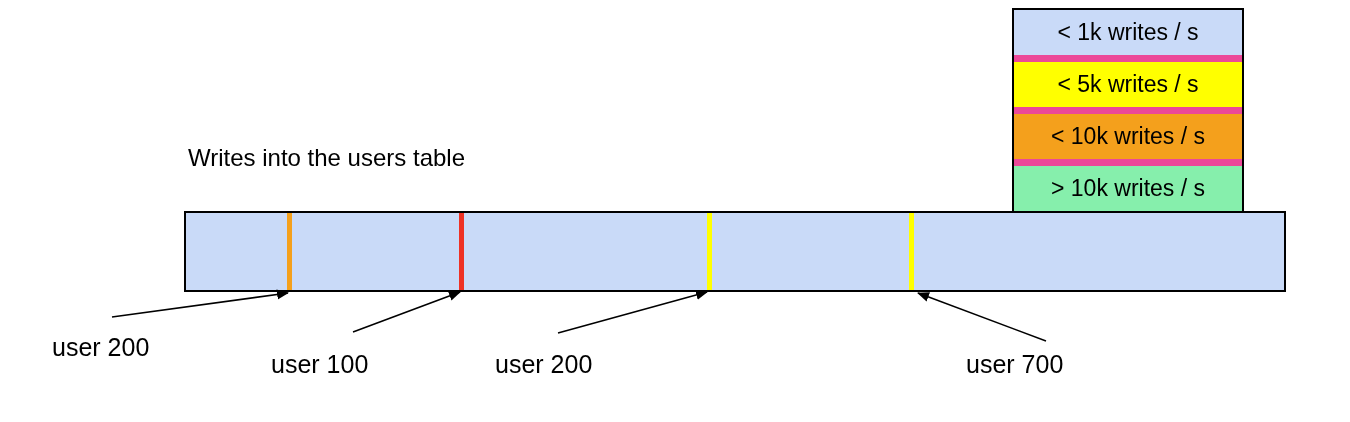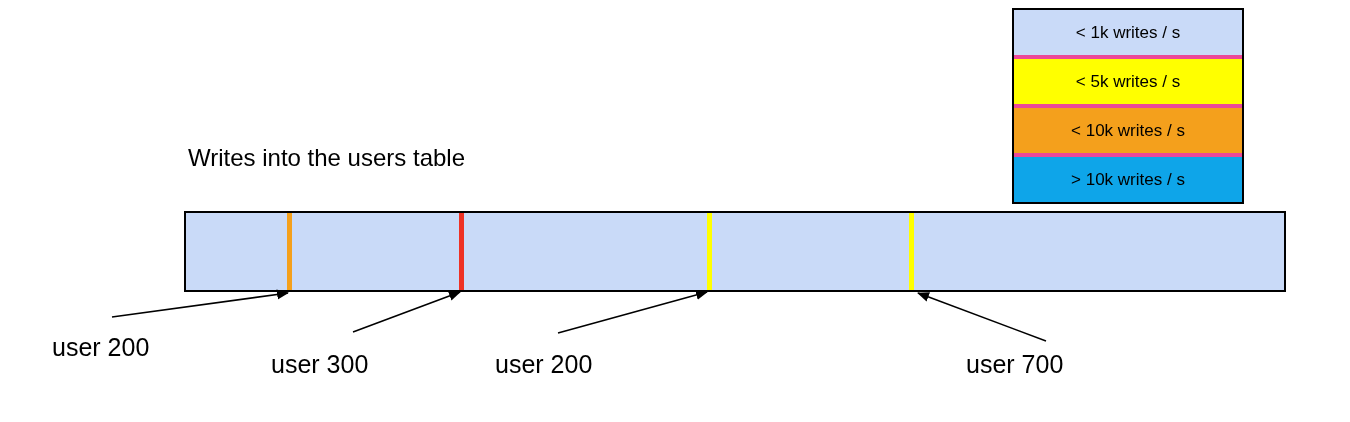--- a/index.html
+++ b/index.html
@@ -29,26 +29,26 @@
     top: 8px;
     width: 232px;
     border: 2px solid #000000;
     box-sizing: border-box;
   }
   .legend-row {
     height: 45px;
     display: flex;
     align-items: center;
     justify-content: center;
-    font-size: 17px;
+    font-size: 23px;
     color: #000000;
     white-space: nowrap;
   }
   .legend-row + .legend-row {
-    border-top: 4px solid #ec4899;
+    border-top: 7px solid #ec4899;
   }
   .band {
     position: absolute;
     left: 184px;
     top: 211px;
     width: 1102px;
     height: 81px;
     border: 2px solid #000000;
     box-sizing: border-box;
   }
@@ -91,21 +91,21 @@
   <div class="legend">
     <div class="legend-row" style="background-color: rgb(201, 218, 248);">
       <span>&lt; 1k writes / s</span>
     </div>
     <div class="legend-row" style="background-color: rgb(255, 255, 0);">
       <span>&lt; 5k writes / s</span>
     </div>
     <div class="legend-row" style="background-color: rgb(244, 160, 28);">
       <span>&lt; 10k writes / s</span>
     </div>
-    <div class="legend-row" style="background-color: #0ea5e9;">
+    <div class="legend-row" style="background-color: #86efac;">
       <span>&gt; 10k writes / s</span>
     </div>
   </div>
 
   <div class="band" style="background-color: rgb(201, 218, 248);"></div>
 
   <div class="tick tick-1" style="background-color: rgb(244, 160, 28);"></div>
   <div class="tick tick-2" style="background-color: rgb(238, 49, 36);"></div>
   <div class="tick tick-3" style="background-color: rgb(255, 255, 0);"></div>
   <div class="tick tick-4" style="background-color: rgb(255, 255, 0);"></div>
@@ -116,17 +116,17 @@
         <path d="M0,0.5 L12,5.5 L0,10.5 z" fill="#000000"></path>
       </marker>
     </defs>
     <line x1="112" y1="317" x2="288" y2="293" stroke="#000000" stroke-width="1.6" marker-end="url(#arrowhead)"></line>
     <line x1="353" y1="332" x2="460" y2="292" stroke="#000000" stroke-width="1.6" marker-end="url(#arrowhead)"></line>
     <line x1="558" y1="333" x2="707" y2="292" stroke="#000000" stroke-width="1.6" marker-end="url(#arrowhead)"></line>
     <line x1="1046" y1="341" x2="918" y2="293" stroke="#000000" stroke-width="1.6" marker-end="url(#arrowhead)"></line>
   </svg>
 
   <div class="user-label label-1">user 200</div>
-  <div class="user-label label-2">user 300</div>
+  <div class="user-label label-2">user 100</div>
   <div class="user-label label-3">user 200</div>
   <div class="user-label label-4">user 700</div>
 
 </div>
 
 </body></html>

